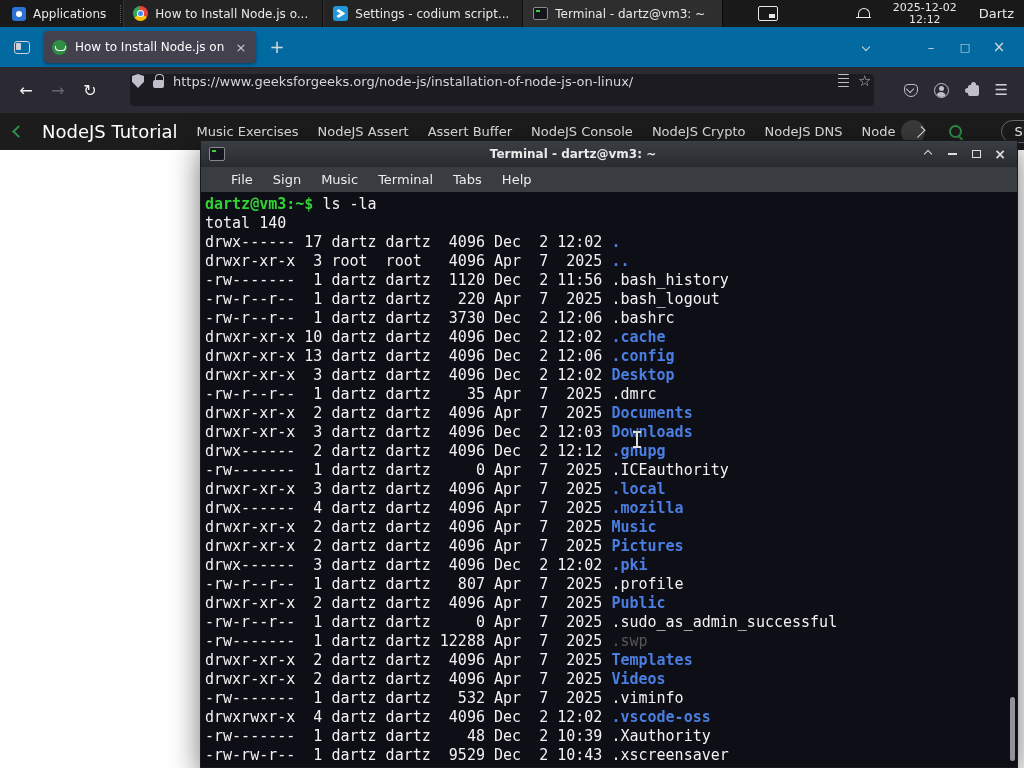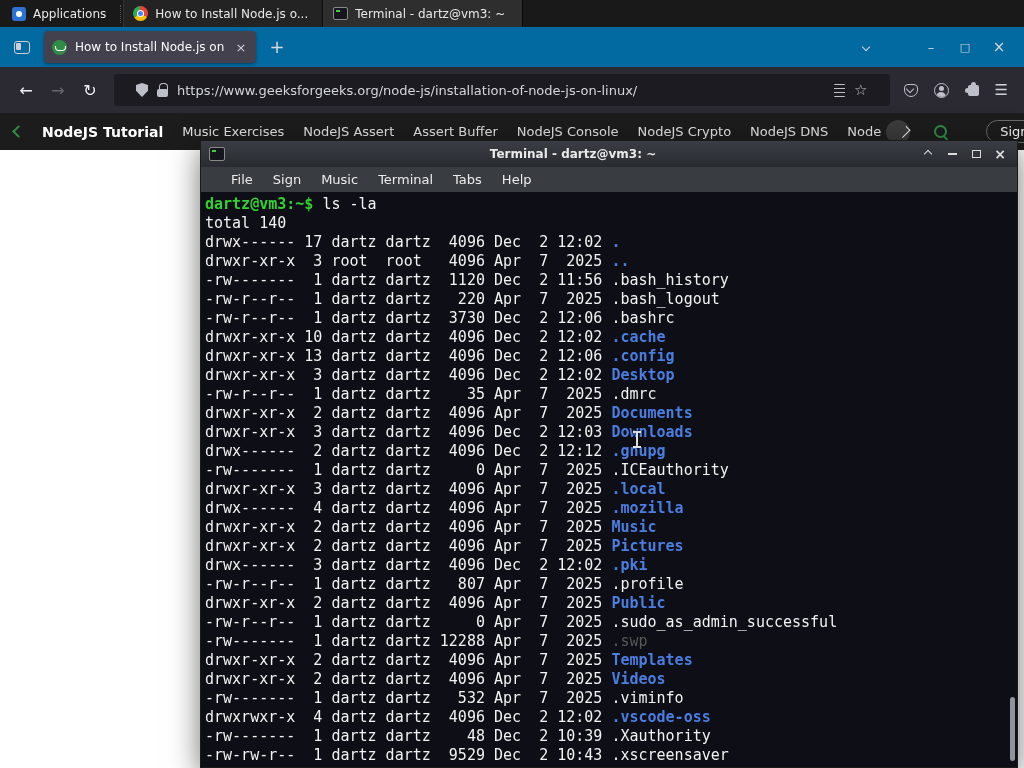--- a/index.html
+++ b/index.html
@@ -55,22 +55,22 @@
   .newtab{color:#d7d7db;font-size:18px;width:26px;text-align:center;line-height:26px}
   .tab-right{margin-left:auto;display:flex;align-items:center;color:#d7d7db}
   .listtabs{margin-right:36px;display:flex;align-items:center;justify-content:center;width:24px}
   .winbtn{width:34px;text-align:center}
   .wc-min{font-size:13px}.wc-max{font-size:11px}.wc-close{font-size:15px}
 
   .toolbar{height:46px;background:#2b2a33;display:flex;align-items:center;padding:0 10px}
   .navbtn{width:32px;height:30px;display:flex;align-items:center;justify-content:center;color:#f1f1f4;
     font-size:16px;border-radius:4px;flex:none}
   .navbtn.disabled{color:#67666f}
-  .urlbar{flex:1;height:32px;background:#1c1b22;border-radius:4px;display:flex;align-items:center;
-    padding:0 22px;gap:9px;margin:0 8px;color:#cfcfd8;font-size:13px;min-width:0}
+  .urlbar{flex:1;height:32px;background:#1c1b22;border-radius:4px;display:flex;align-items:flex-start;
+    padding:0 2px;gap:9px;margin:0 24px;color:#cfcfd8;font-size:13px;min-width:0}
   .url{flex:1;white-space:nowrap;overflow:hidden;color:#d5d5dc}
   .shield{width:12px;height:14px;background:#bfbfc9;flex:none;
     clip-path:polygon(50% 0,100% 14%,100% 55%,50% 100%,0 55%,0 14%)}
   .lock{position:relative;width:11px;height:14px;flex:none}
   .lock::before{content:"";position:absolute;top:0;left:2px;width:7px;height:7px;border:1.5px solid #bfbfc9;
     border-bottom:none;border-radius:4px 4px 0 0}
   .lock::after{content:"";position:absolute;bottom:0;left:0;width:11px;height:8px;background:#bfbfc9;border-radius:2px}
   .reader{width:11px;height:13px;flex:none;border-radius:1px;
     background:repeating-linear-gradient(#bfbfc9 0 1.5px,transparent 1.5px 4px)}
   .star{font-size:15px;color:#bfbfc9;flex:none;line-height:14px}
@@ -90,21 +90,21 @@
   .chev{display:inline-block;width:6px;height:6px;border-right:1.8px solid currentColor;border-bottom:1.8px solid currentColor}
   .chev.down{transform:rotate(45deg)}
   .chev.up{transform:rotate(-135deg)}
   .chev.left{transform:rotate(135deg)}
   .chev.right{transform:rotate(-45deg)}
 
   
   .gfgbar{height:37px;background:#1c1c1c;display:flex;align-items:center;padding:0 14px;gap:19px;
     color:#e6e6e6;font-size:13px;white-space:nowrap;overflow:hidden}
   .gfg-left-chev{width:9px;height:9px;border-width:2.5px;color:#2f8d46;flex:none}
-  .brand{font-weight:bold;font-size:14px;color:#fff}
+  .brand{font-weight:normal;font-size:18px;color:#fff}
   .navlink{color:#e2e2e2}
   .circle-chev{width:24px;height:24px;border-radius:50%;background:#3b3b3b;display:flex;align-items:center;
     justify-content:center;color:#eee;flex:none;margin-left:-14px}
   .mag{position:relative;width:16px;height:16px;flex:none;margin-left:4px}
   .mag::before{content:"";position:absolute;left:1px;top:1px;width:9px;height:9px;border:2px solid #2f8d46;border-radius:50%}
   .mag::after{content:"";position:absolute;left:11px;top:11px;width:6px;height:2px;background:#2f8d46;
     transform:rotate(45deg);transform-origin:0 0}
   .signin{border:1px solid #6a6a6a;border-radius:15px;padding:3px 13px;color:#f0f0f0;font-size:13px;margin-left:18px}
   .pagebody{height:591px;background:#fff}
 
@@ -145,23 +145,36 @@
   <div id="panel">
     <div class="app-btn">
       <span class="icon-apps"></span>
       <span>Applications</span>
     </div>
     <div class="sep"></div>
     <div class="task">
       <span class="icon-chrome"></span>
       <span class="lbl">How to Install Node.js o...</span>
     </div>
+    <div class="task">
+      <span class="icon-codium"></span>
+      <span class="lbl">Settings - codium script...</span>
+    </div>
     <div class="task active">
       <span class="icon-term"></span>
       <span class="lbl">Terminal - dartz@vm3: ~</span>
+    </div>
+    <div class="right">
+      <span class="icon-tray"></span>
+      <span class="icon-bell"></span>
+      <div class="clock">
+        <div>2025-12-02</div>
+        <div>12:12</div>
+      </div>
+      <span class="user">Dartz</span>
     </div>
   </div>
 
   <div id="browser">
     <div class="tabstrip">
       <div class="ffview">
         <span class="ffview-icon"></span>
       </div>
       <div class="tab">
         <span class="favicon-gfg"></span>

